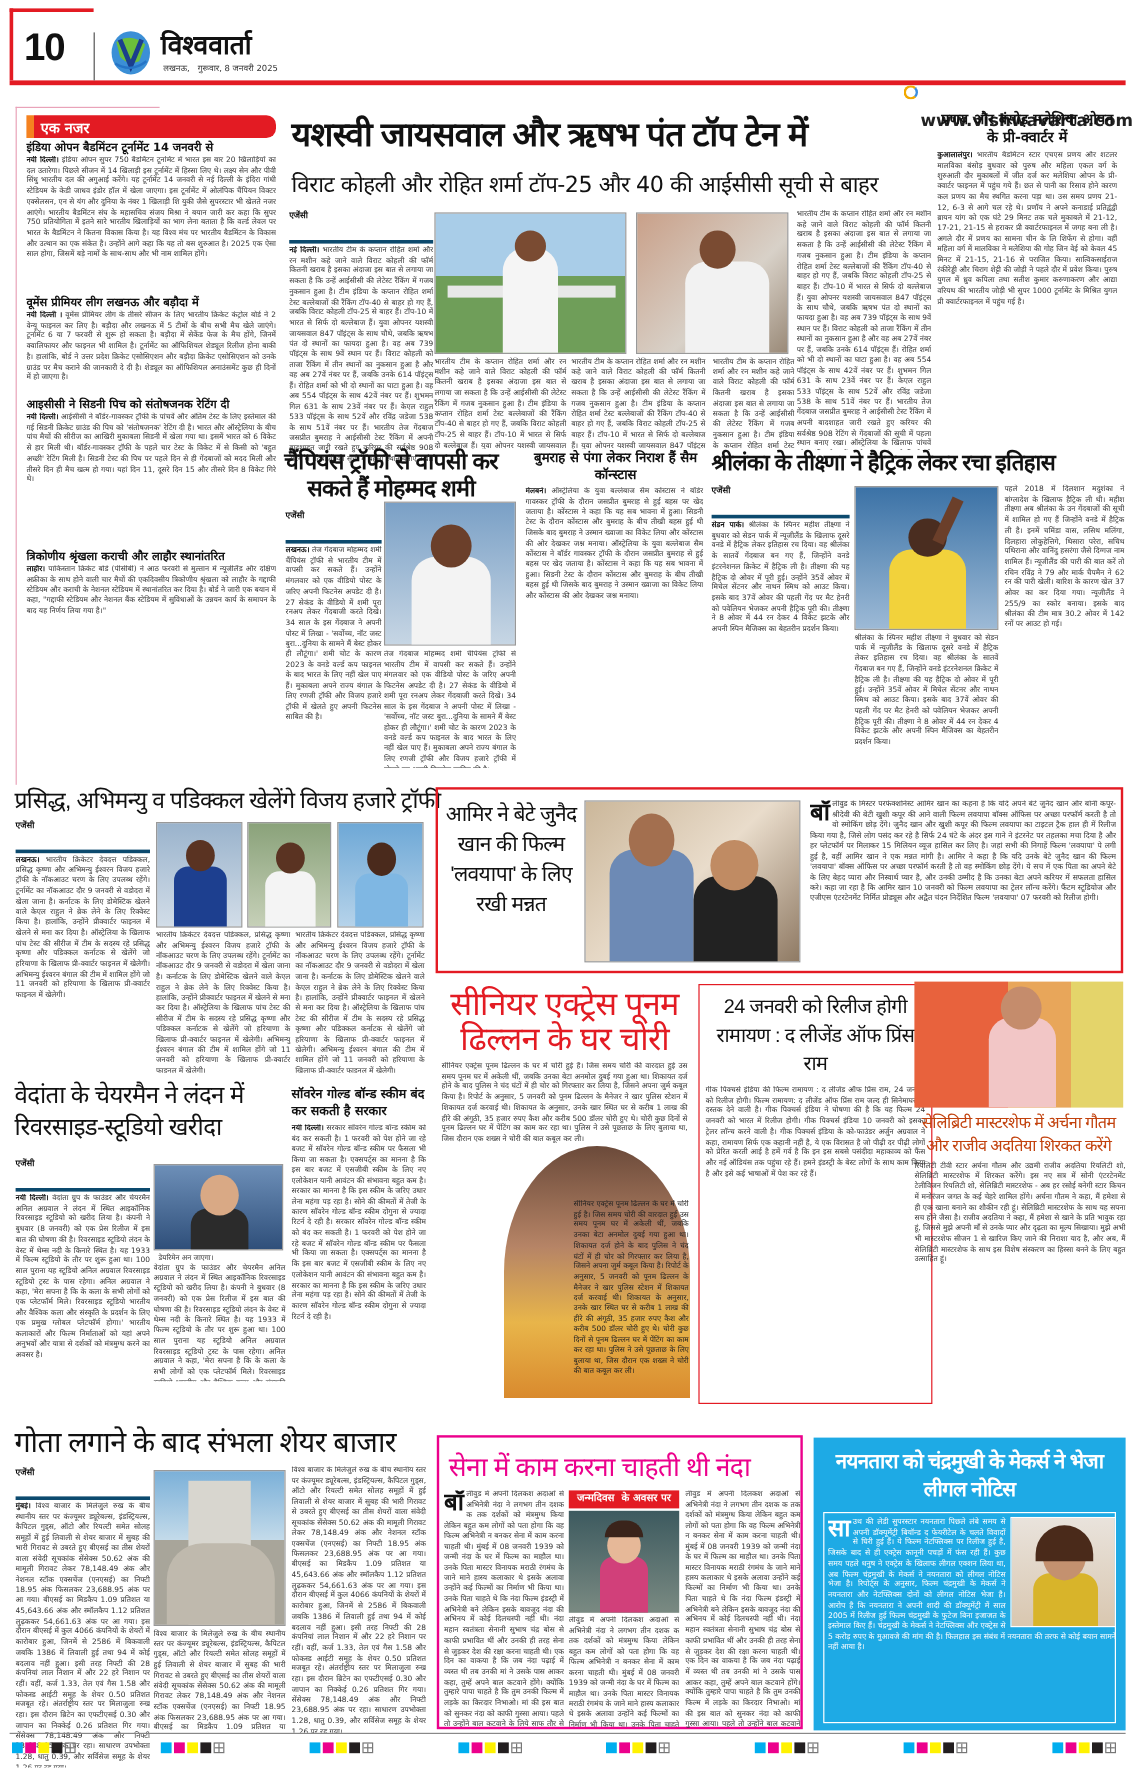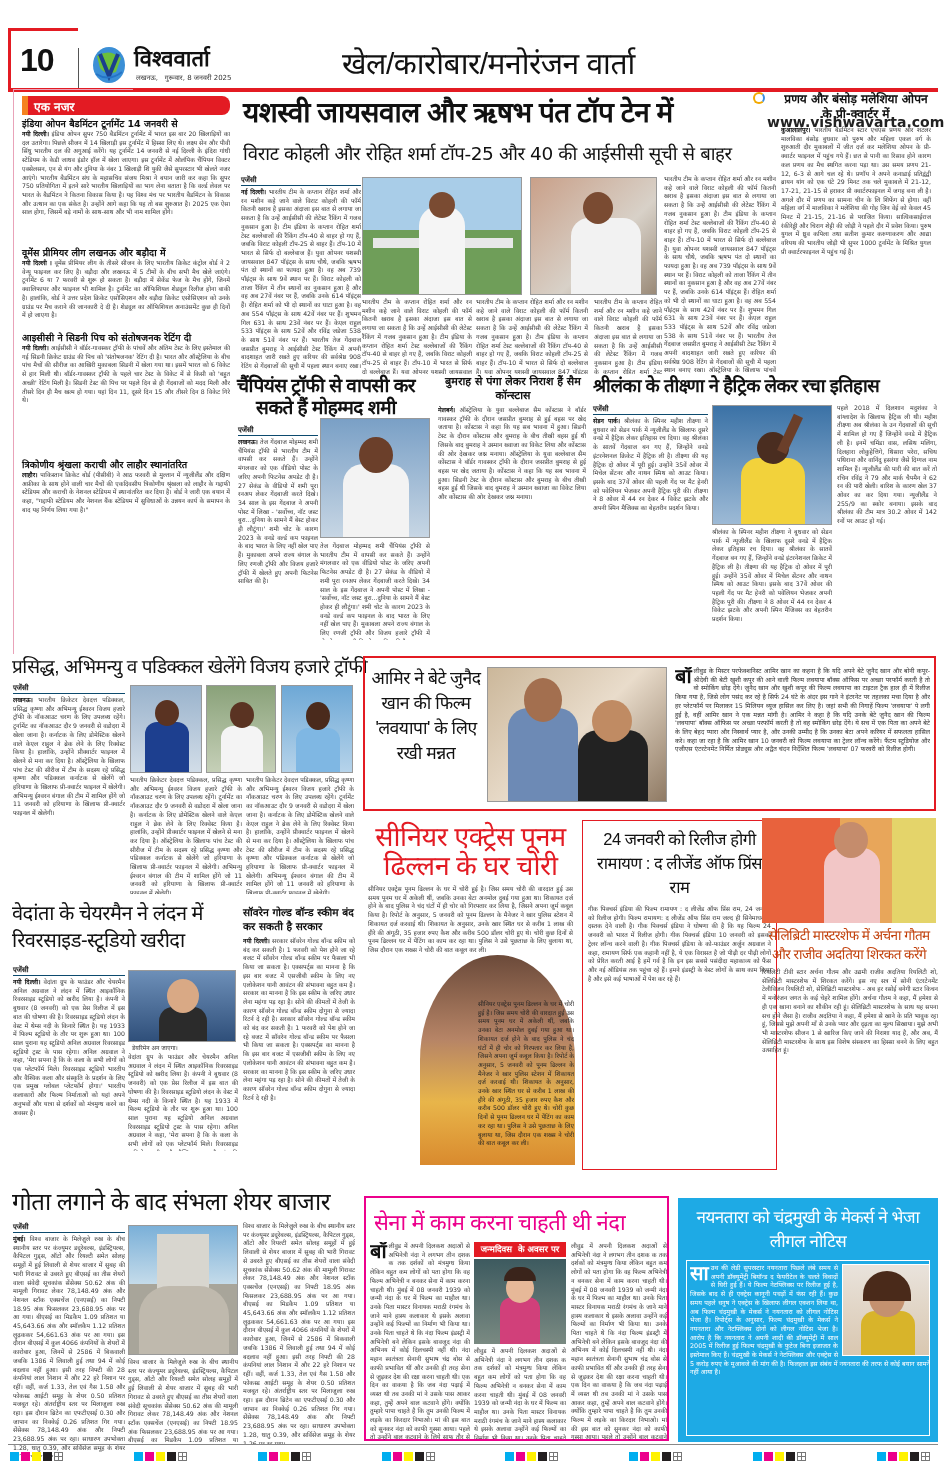--- a/index.html
+++ b/index.html
@@ -1,47 +1,46 @@
 <!DOCTYPE html>
 <html><head>
 <meta charset="utf-8">
 <style>
 *{box-sizing:border-box;margin:0;padding:0}
 html,body{width:945px;height:1473px;background:#fff;overflow:hidden}
 body{font-family:"DejaVu Sans","Liberation Sans",sans-serif;color:#111;position:relative}
 .abs{position:absolute}
 .txt{font-size:6.2px;line-height:8.7px;color:#333;text-align:justify;overflow:hidden}
 .dateline{font-weight:bold;color:#111}
-.agency{font-size:7px;font-weight:bold;border-bottom:1px solid #0c4a6e;padding-bottom:1px;margin-bottom:2px;color:#111}
+.agency{font-size:7px;font-weight:bold;border-bottom:3px solid #0c4a6e;padding-bottom:16px;margin-bottom:2px;color:#111}
 .h-big{font-family:"Liberation Sans",sans-serif;font-weight:bold;color:#111;letter-spacing:-0.5px}
 .photo{position:absolute;overflow:hidden;border:1px solid #999}
 .redline{background:#e31b23}
 .cmyk{display:flex;gap:2px;align-items:center}
 .cmyk span{display:inline-block;width:9px;height:9px}
 </style>
 </head>
 <body>
 
-<div class="abs" style="left:8px;top:28px;width:930px;height:70px;">
+<div class="abs" style="left:8px;top:7px;width:930px;height:70px;">
   <div class="abs redline" style="left:0;top:0;width:3px;height:60px;"></div>
   <div class="abs redline" style="left:0;top:0;width:70px;height:3px;"></div>
   <div class="abs redline" style="left:0;top:60px;width:930px;height:4px;"></div>
   <div class="abs" style="left:12px;top:14px;font-family:'Liberation Sans',sans-serif;font-size:32px;font-weight:bold;letter-spacing:-1px;">10</div>
   <div class="abs" style="left:70px;top:20px;width:1px;height:40px;background:#555;"></div>
   <div class="abs" style="left:84px;top:18px;width:34px;height:38px;">
     <svg width="34" height="38" viewBox="0 0 34 38">
       <ellipse cx="17" cy="19" rx="16" ry="18" fill="#3b8fd6"></ellipse>
       <path d="M5 10 Q17 2 29 12 L24 26 Q14 30 8 22Z" fill="#6cbf3a"></path>
       <path d="M8 8 L17 30 L26 8" fill="none" stroke="#1b3f8c" stroke-width="4"></path>
       <path d="M4 28 Q17 36 30 26" fill="none" stroke="#2574c6" stroke-width="2"></path>
     </svg>
   </div>
   <div class="abs" style="left:126px;top:14px;font-size:22px;font-weight:bold;">विश्ववार्ता</div>
   <div class="abs" style="left:128px;top:45px;font-size:7px;color:#333;white-space:pre;">लखनऊ,   गुरूवार, 8 जनवरी 2025</div>
-  <div class="abs h-big" style="left:334px;top:14px;font-size:30px;font-weight:normal;">खेल/कारोबार/मनोरंजन वार्ता</div>
   <div class="abs" style="left:745px;top:38px;display:flex;align-items:center;gap:2px;">
     <span style="display:inline-block;width:12px;height:12px;border-radius:50%;border:2px solid #f2a900;border-right-color:#3a8de0;"></span>
     <span style="font-size:14px;font-weight:bold;color:#222;margin-top:48px;">www.vishwavarta.com</span>
   </div>
 </div>
 
 <div class="abs" style="left:13px;top:89px;width:1px;height:565px;background:#e9a3b9;"></div>
 <div class="abs" style="left:13px;top:89px;width:120px;height:1px;background:#e9a3b9;"></div>
 
 <div class="abs" style="left:22px;top:96px;width:208px;height:555px;">
@@ -205,21 +204,21 @@
   <div class="abs" style="left:108px;top:61px;width:92px;height:85px;overflow:hidden;background:linear-gradient(180deg,#3d5a5f,#7a8a82);">
     <div class="abs" style="left:26px;top:38px;width:40px;height:47px;background:#d1407a;border-radius:12px 12px 0 0;"></div>
     <div class="abs" style="left:32px;top:14px;width:28px;height:30px;border-radius:50%;background:#e6b898;"></div>
     <div class="abs" style="left:30px;top:8px;width:32px;height:14px;border-radius:14px 14px 0 0;background:#3a241b;"></div>
   </div>
   <div class="abs txt" style="left:108px;top:149px;width:92px;height:92px;"><span>लीवुड में अपनी दिलकश अदाओं से अभिनेत्री नंदा ने लगभग तीन दशक क तक दर्शकों को मंत्रमुग्ध किया लेकिन बहुत कम लोगों को पता होगा कि वह फिल्म अभिनेत्री न बनकर सेना में काम करना चाहती थी। मुंबई में 08 जनवरी 1939 को जन्मी नंदा के घर में फिल्म का माहौल था। उनके पिता मास्टर विनायक मराठी रंगमंच के जाने माने हास्य कलाकार थे इसके अलावा उन्होंने कई फिल्मों का निर्माण भी किया था। उनके पिता चाहते थे कि नंदा फिल्म इंडस्ट्री में अभिनेत्री बने लेकिन इसके बावजूद नंदा की अभिनय में कोई दिलचस्पी नहीं थी। नंदा महान स्वतंत्रता सेनानी सुभाष चंद्र बोस से काफी प्रभावित थीं और उनकी ही तरह सेना से जुड़कर देश की रक्षा करना चाहती थी। एक दिन का वाकया है कि जब नंदा पढ़ाई में व्यस्त थी तब उनकी मां ने उसके पास आकर कहा, तुम्हें अपने बाल कटवाने होंगे। क्योंकि तुम्हारे पापा चाहते है कि तुम उनकी फिल्म में लड़के का किरदार निभाओ। मां की इस बात को सुनकर नंदा को काफी गुस्सा आया। पहले तो उन्होंने बाल कटवाने के लिये साफ तौर से मना कर दिया लेकिन मां के समझाने पर वह इस बात के लिये तैयार हो गयी। फिल्म के निर्माण के दौरान नंदा के सिर से पिता का साया उठ गया साथ ही फिल्म भी अधूरी रह गयी। धीरे-धीरे परिवार की आर्थिक स्थिति खराब होने लगी। उनके घर की स्थिति इतनी खराब हो गयी कि उन्हें अपना बंगला और कार बेचने के लिये विवश होना पड़ा। परिवार की आर्थिक स्थिति खराब होने के कारण नंदा ने बाल कलाकार फिल्मों में काम करना शुरू कर दिया। बतौर बाल कलाकार नंदा ने वर्ष 1948 में मंदिर, 1952 में जग्गू, 1954 में शंकराचार्य और अंगारे जैसी फिल्मों में काम किया।</span></div>
   <div class="abs txt" style="left:205px;top:44px;width:96px;height:198px;"><span>लीवुड में अपनी दिलकश अदाओं से अभिनेत्री नंदा ने लगभग तीन दशक क तक दर्शकों को मंत्रमुग्ध किया लेकिन बहुत कम लोगों को पता होगा कि वह फिल्म अभिनेत्री न बनकर सेना में काम करना चाहती थी। मुंबई में 08 जनवरी 1939 को जन्मी नंदा के घर में फिल्म का माहौल था। उनके पिता मास्टर विनायक मराठी रंगमंच के जाने माने हास्य कलाकार थे इसके अलावा उन्होंने कई फिल्मों का निर्माण भी किया था। उनके पिता चाहते थे कि नंदा फिल्म इंडस्ट्री में अभिनेत्री बने लेकिन इसके बावजूद नंदा की अभिनय में कोई दिलचस्पी नहीं थी। नंदा महान स्वतंत्रता सेनानी सुभाष चंद्र बोस से काफी प्रभावित थीं और उनकी ही तरह सेना से जुड़कर देश की रक्षा करना चाहती थी। एक दिन का वाकया है कि जब नंदा पढ़ाई में व्यस्त थी तब उनकी मां ने उसके पास आकर कहा, तुम्हें अपने बाल कटवाने होंगे। क्योंकि तुम्हारे पापा चाहते है कि तुम उनकी फिल्म में लड़के का किरदार निभाओ। मां की इस बात को सुनकर नंदा को काफी गुस्सा आया। पहले तो उन्होंने बाल कटवाने के लिये साफ तौर से मना कर दिया लेकिन मां के समझाने पर वह इस बात के लिये तैयार हो गयी। फिल्म के निर्माण के दौरान नंदा के सिर से पिता का साया उठ गया साथ ही फिल्म भी अधूरी रह गयी। धीरे-धीरे परिवार की आर्थिक स्थिति खराब होने लगी। उनके घर की स्थिति इतनी खराब हो गयी कि उन्हें अपना बंगला और कार बेचने के लिये विवश होना पड़ा। परिवार की आर्थिक स्थिति खराब होने के कारण नंदा ने बाल कलाकार फिल्मों में काम करना शुरू कर दिया। बतौर बाल कलाकार नंदा ने वर्ष 1948 में मंदिर, 1952 में जग्गू, 1954 में शंकराचार्य और अंगारे जैसी फिल्मों में काम किया।</span></div>
 </div>
 
 <div class="abs" style="left:678px;top:1198px;width:260px;height:244px;background:#1eaae5;">
-  <div class="abs h-big" style="left:8px;top:8px;width:244px;font-size:17px;line-height:24px;text-align:center;color:#fff;font-weight:normal;">नयनतारा को चंद्रमुखी के मेकर्स ने भेजा लीगल नोटिस</div>
+  <div class="abs h-big" style="left:8px;top:8px;width:244px;font-size:17px;line-height:24px;text-align:center;color:#fff;font-weight:bold;">नयनतारा को चंद्रमुखी के मेकर्स ने भेजा लीगल नोटिस</div>
   <div class="abs" style="left:8px;top:62px;width:244px;height:176px;border:1px solid #fff;"></div>
   <div class="abs txt" style="left:12px;top:66px;width:240px;height:170px;color:#fff;font-size:6.4px;">
     <div class="photo" style="position:relative;float:right;width:88px;height:92px;margin-left:4px;border:1px solid #fff;background:linear-gradient(180deg,#e9e3dc,#d9c7b0);">
       <div class="abs" style="left:18px;top:46px;width:54px;height:46px;background:#d8b42a;border-radius:14px 14px 0 0;"></div>
       <div class="abs" style="left:26px;top:12px;width:36px;height:40px;border-radius:50%;background:#c4916f;"></div>
       <div class="abs" style="left:20px;top:6px;width:48px;height:30px;border-radius:24px 24px 0 0;background:#4a2a1a;"></div>
     </div>
     <span style="float:left;font-size:20px;line-height:18px;font-weight:bold;color:#fff;margin-right:2px;">सा</span><span>उथ की लेडी सुपरस्टार नयनतारा पिछले लंबे समय से अपनी डॉक्यूमेंट्री बियॉन्ड द फेयरीटेल के चलते विवादों से घिरी हुई हैं। ये फिल्म नेटफ्लिक्स पर रिलीज हुई है, जिसके बाद से ही एक्ट्रेस कानूनी पचड़ों में फंस रही हैं। कुछ समय पहले धनुष ने एक्ट्रेस के खिलाफ लीगल एक्शन लिया था, अब फिल्म चंद्रमुखी के मेकर्स ने नयनतारा को लीगल नोटिस भेजा है। रिपोर्ट्स के अनुसार, फिल्म चंद्रमुखी के मेकर्स ने नयनतारा और नेटफ्लिक्स दोनों को लीगल नोटिस भेजा है। आरोप है कि नयनतारा ने अपनी शादी की डॉक्यूमेंट्री में साल 2005 में रिलीज हुई फिल्म चंद्रमुखी के फुटेज बिना इजाजत के इस्तेमाल किए हैं। चंद्रमुखी के मेकर्स ने नेटफ्लिक्स और एक्ट्रेस से 5 करोड़ रुपए के मुआवजे की मांग की है। फिलहाल इस संबंध में नयनतारा की तरफ से कोई बयान सामने नहीं आया है।</span>
   </div>
 </div>

